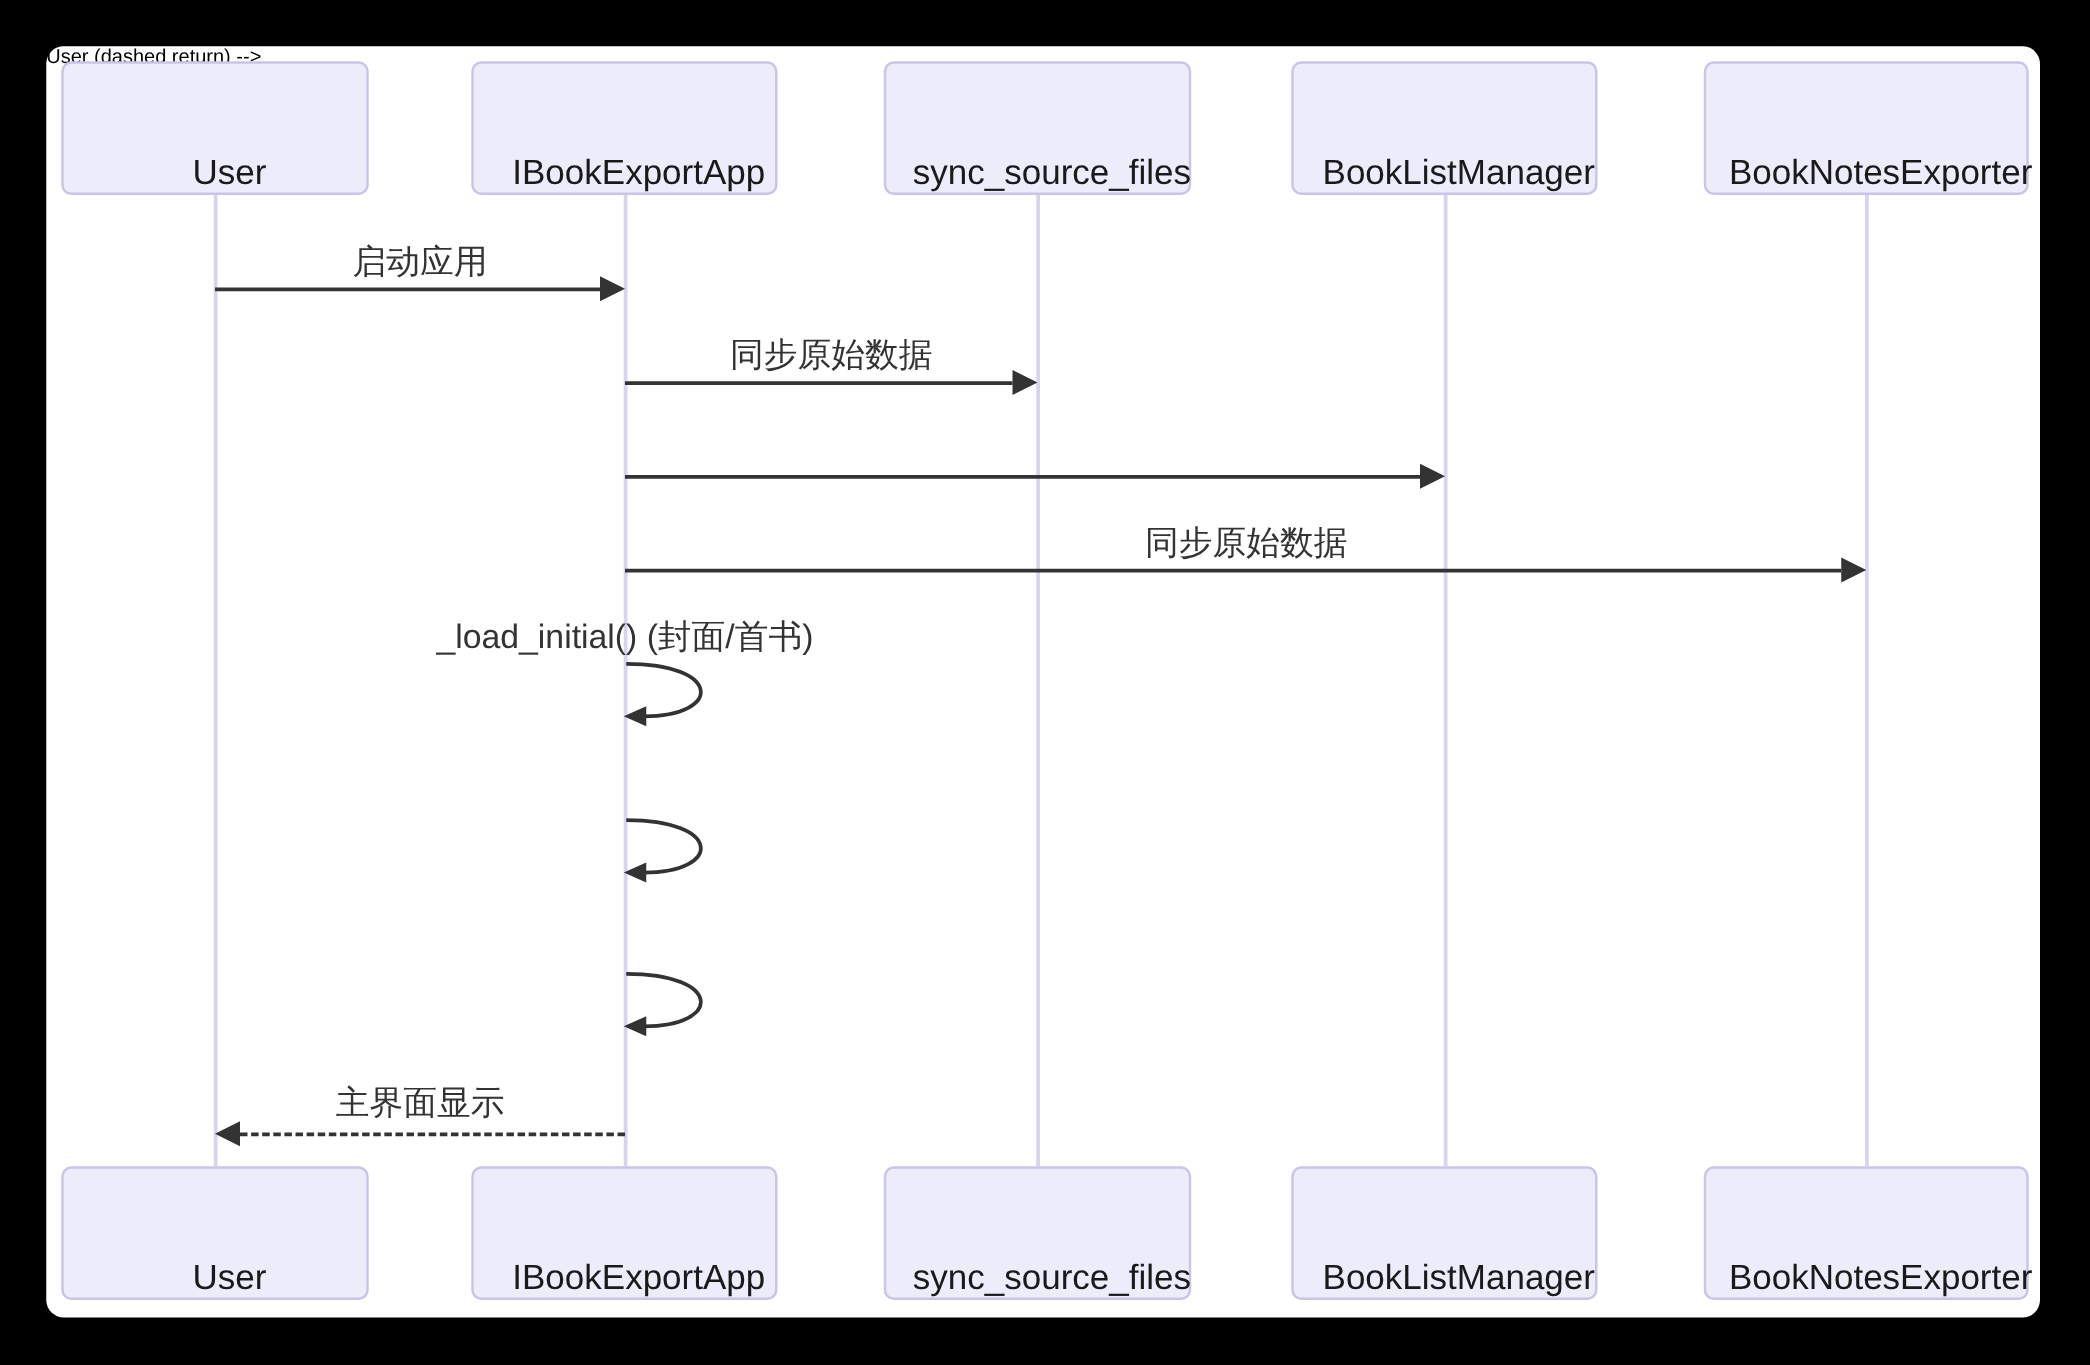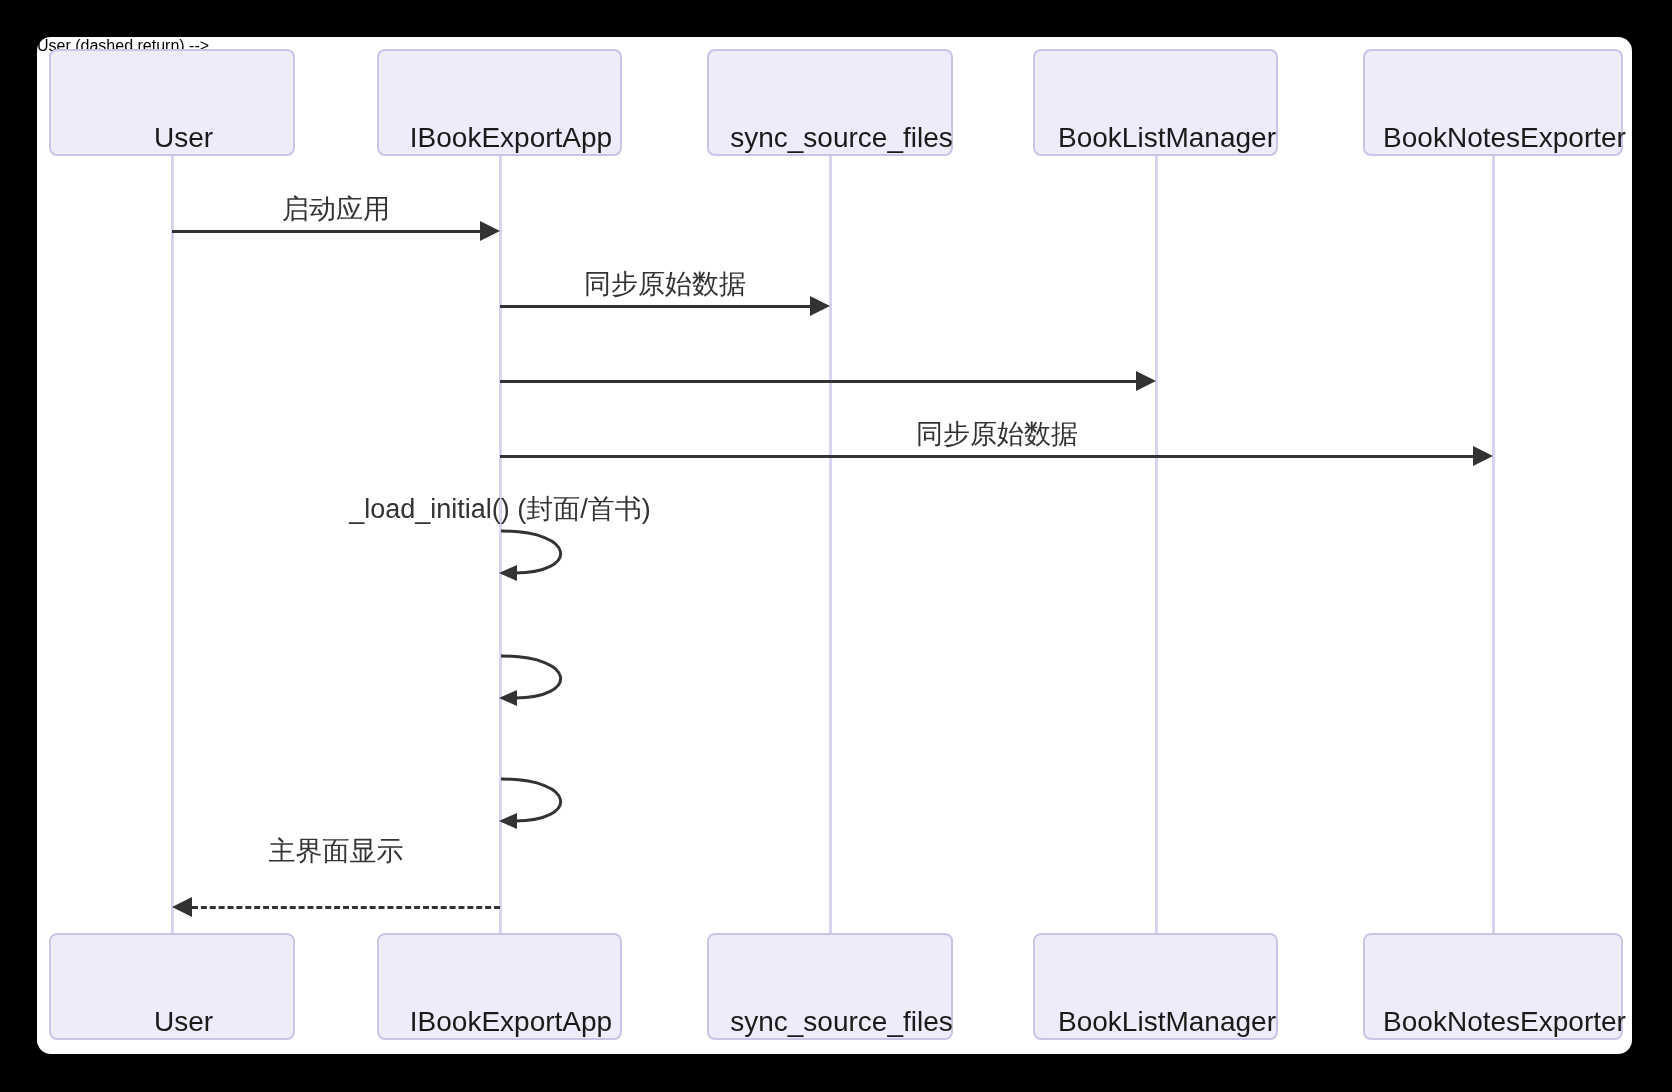--- a/index.html
+++ b/index.html
@@ -118,21 +118,21 @@
     <polygon points="19,40 19,56 1,48" fill="#333"></polygon>
   </svg>
 
   
   <svg class="self-loop" style="left:461px;top:736px" viewBox="0 0 100 58">
     <path d="M3,6 C80,6 80,48 17,48" fill="none" stroke="#333" stroke-width="3"></path>
     <polygon points="19,40 19,56 1,48" fill="#333"></polygon>
   </svg>
 
    User (dashed return) --&gt;
-  <div class="msg-label" style="left:299px;top:796px">主界面显示</div>
+  <div class="msg-label" style="left:299px;top:827px">主界面显示</div>
   <div class="arrow dashed" style="left:155px;top:868.5px;width:308px">
     <i class="head-l"></i>
   </div>
 
   
   <div class="actor bottom" style="left:12px;width:246px">
     <span>User</span>
   </div>
   <div class="actor bottom" style="left:340px;width:245px">
     <span>IBookExportApp</span>

